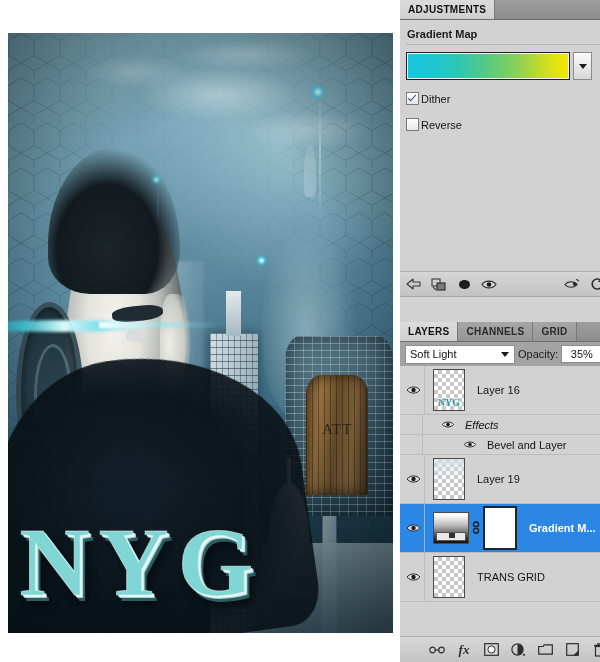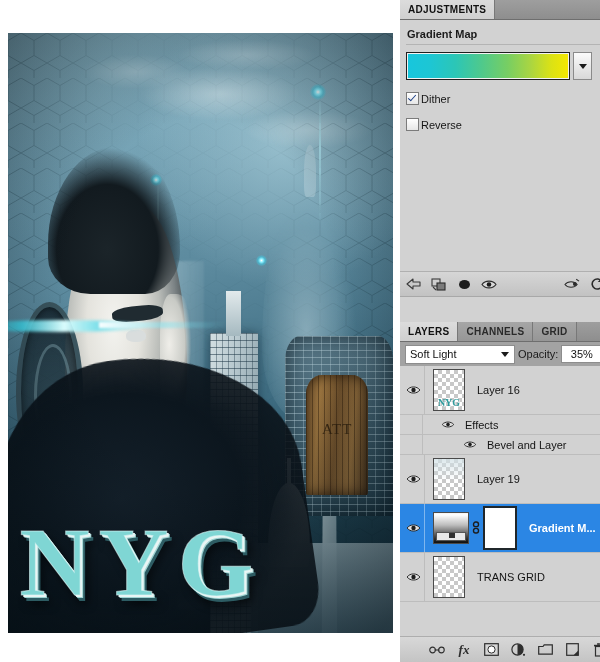--- a/index.html
+++ b/index.html
@@ -597,21 +597,21 @@
     display: flex;
     align-items: center;
     height: 19px;
     border-bottom: 1px solid #bdbdbd;
     background: #d2d2d2;
     font-size: 11px;
     color: #141414;
   }
   .effect-row .eye-cell { width: 22px; border-right: 1px solid #bdbdbd; }
   .effect-label { margin-left: 4px; }
-  .effect-row.indent1 .effect-label { padding-left: 22px; }
+  .effect-row.indent1 .effect-label { padding-left: 22px; font-style: italic; }
   .effect-row.indent2 .effect-label { padding-left: 44px; }
   .eye-sub { margin-left: 2px; }
 
   
   .eye {
     width: 14px; height: 10px;
     position: relative;
   }
   .eye svg { display:block; }
 

